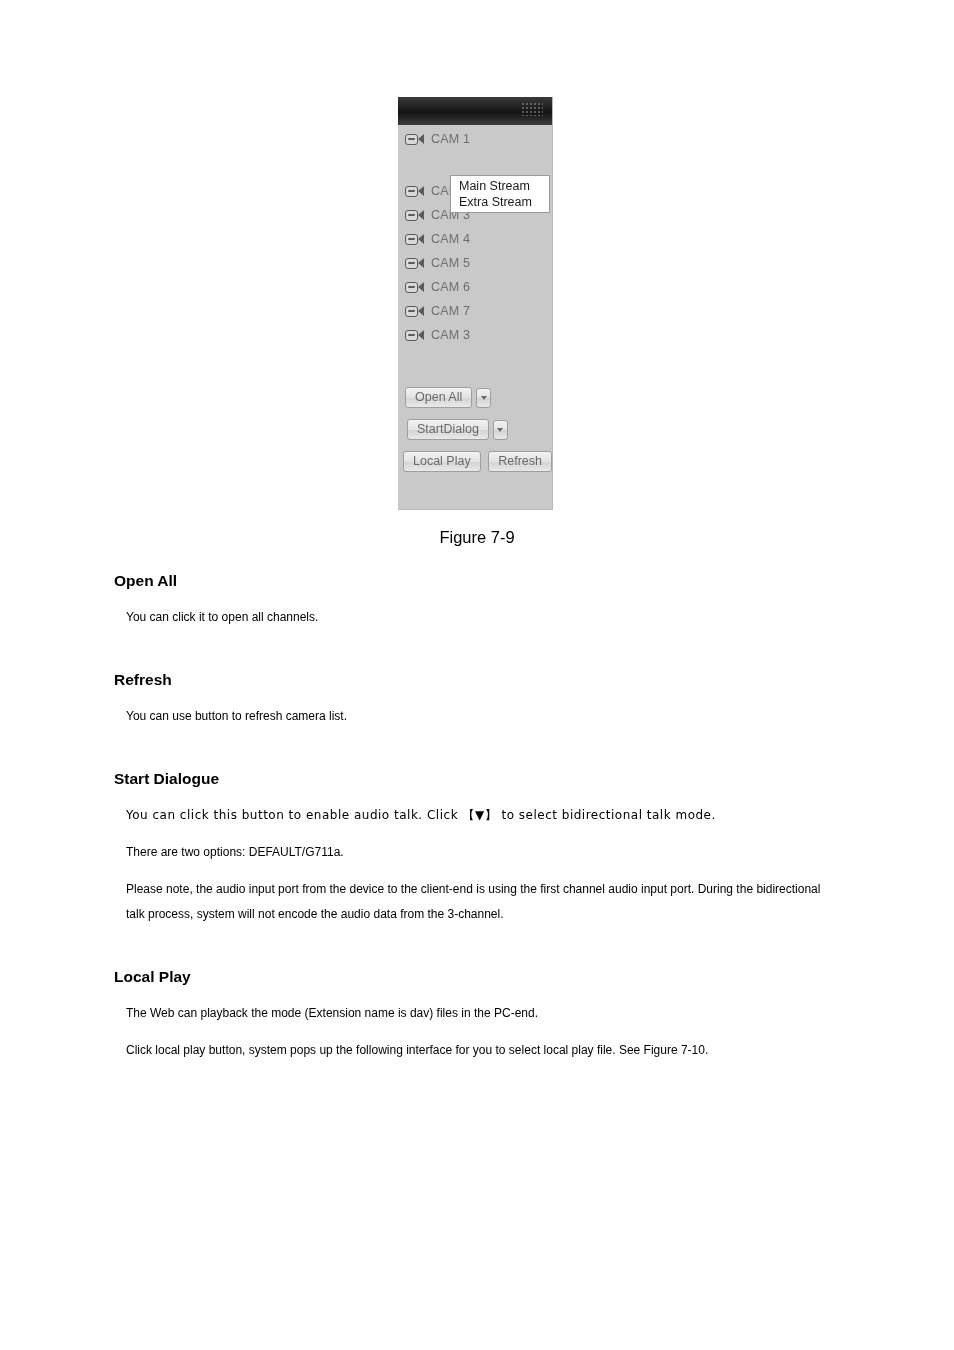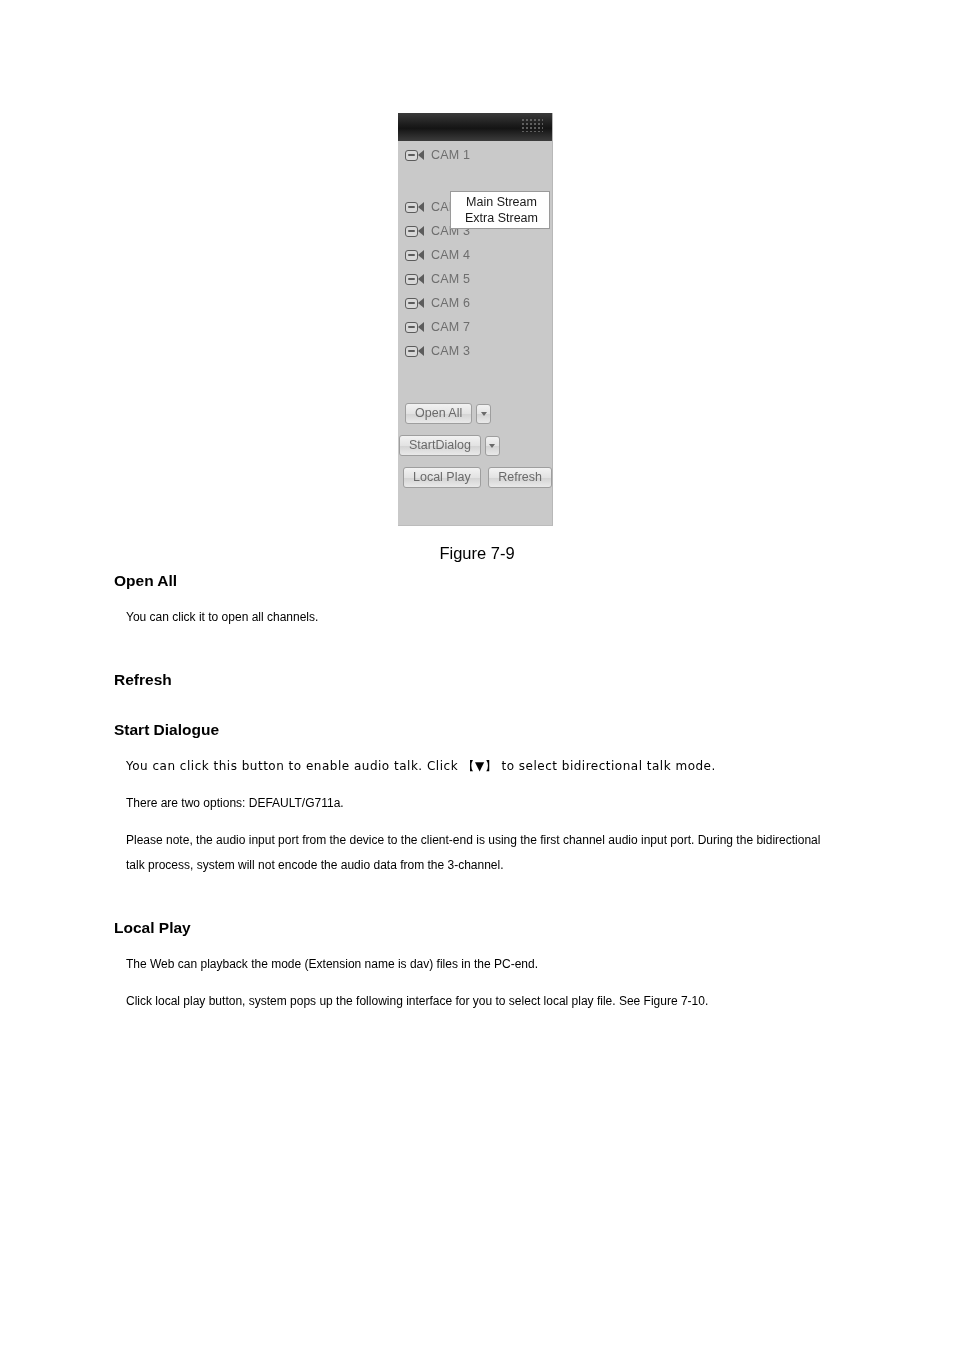--- a/index.html
+++ b/index.html
@@ -13,21 +13,21 @@
     position: relative;
     font-family: "Liberation Sans", sans-serif;
     color: #000000;
     overflow: hidden;
   }
 
   
   .figure-wrap {
     position: absolute;
     left: 0;
-    top: 16px;
+    top: 0;
     width: 954px;
     height: 510px;
   }
 
   .cam-panel {
     position: absolute;
     left: 398px;
     top: 97px;
     width: 155px;
     height: 413px;
@@ -124,38 +124,38 @@
     border: 1px solid #9a9a9a;
     box-sizing: border-box;
     padding: 2px 0 2px 0;
     z-index: 5;
   }
   .stream-menu-item {
     font-size: 12.5px;
     color: #1a1a1a;
     line-height: 16px;
     padding: 0 5px 0 8px;
-    text-align: center;
+    text-align: left;
     white-space: nowrap;
   }
 
   
   .btn-area {
     position: absolute;
     left: 0;
     top: 290px;
     width: 100%;
   }
   .btn-row {
     display: flex;
     align-items: center;
     padding-left: 7px;
   }
   .row-openall  { margin-top: 0px; }
-  .row-dialog   { margin-top: 11px; padding-left: 1px; }
+  .row-dialog   { margin-top: 11px; padding-left: 9px; }
   .row-bottom   { margin-top: 11px; padding-left: 5px; }
 
   .btn {
     background: linear-gradient(to bottom, #f2f2f2 0%, #e3e3e3 50%, #d3d3d3 51%, #e9e9e9 100%);
     border: 1px solid #9e9e9e;
     border-radius: 3px;
     font-size: 12.5px;
     color: #6a6a6a;
     padding: 2px 9px 3px 9px;
     line-height: 14px;
@@ -328,20 +328,21 @@
 <div class="doc">
 
   <div class="sec">
     <p class="sec-head">Open All</p>
     <p class="sec-p">You can click it to open all channels.</p>
   </div>
   <div class="sec-gap"></div>
 
   <div class="sec">
     <p class="sec-head">Refresh</p>
+    <p class="sec-p">You can use button to refresh camera list.</p>
   </div>
   <div class="sec-gap"></div>
 
   <div class="sec">
     <p class="sec-head">Start Dialogue</p>
     <p class="sec-p bracket">You can click this button to enable audio talk. Click 【▼】 to select bidirectional talk mode.</p>
     <p class="sec-p">There are two options: DEFAULT/G711a.</p>
     <p class="sec-p">Please note, the audio input port from the device to the client-end is using the first channel audio input port. During the bidirectional talk process, system will not encode the audio data from the 3-channel.</p>
   </div>
   <div class="sec-gap"></div>

